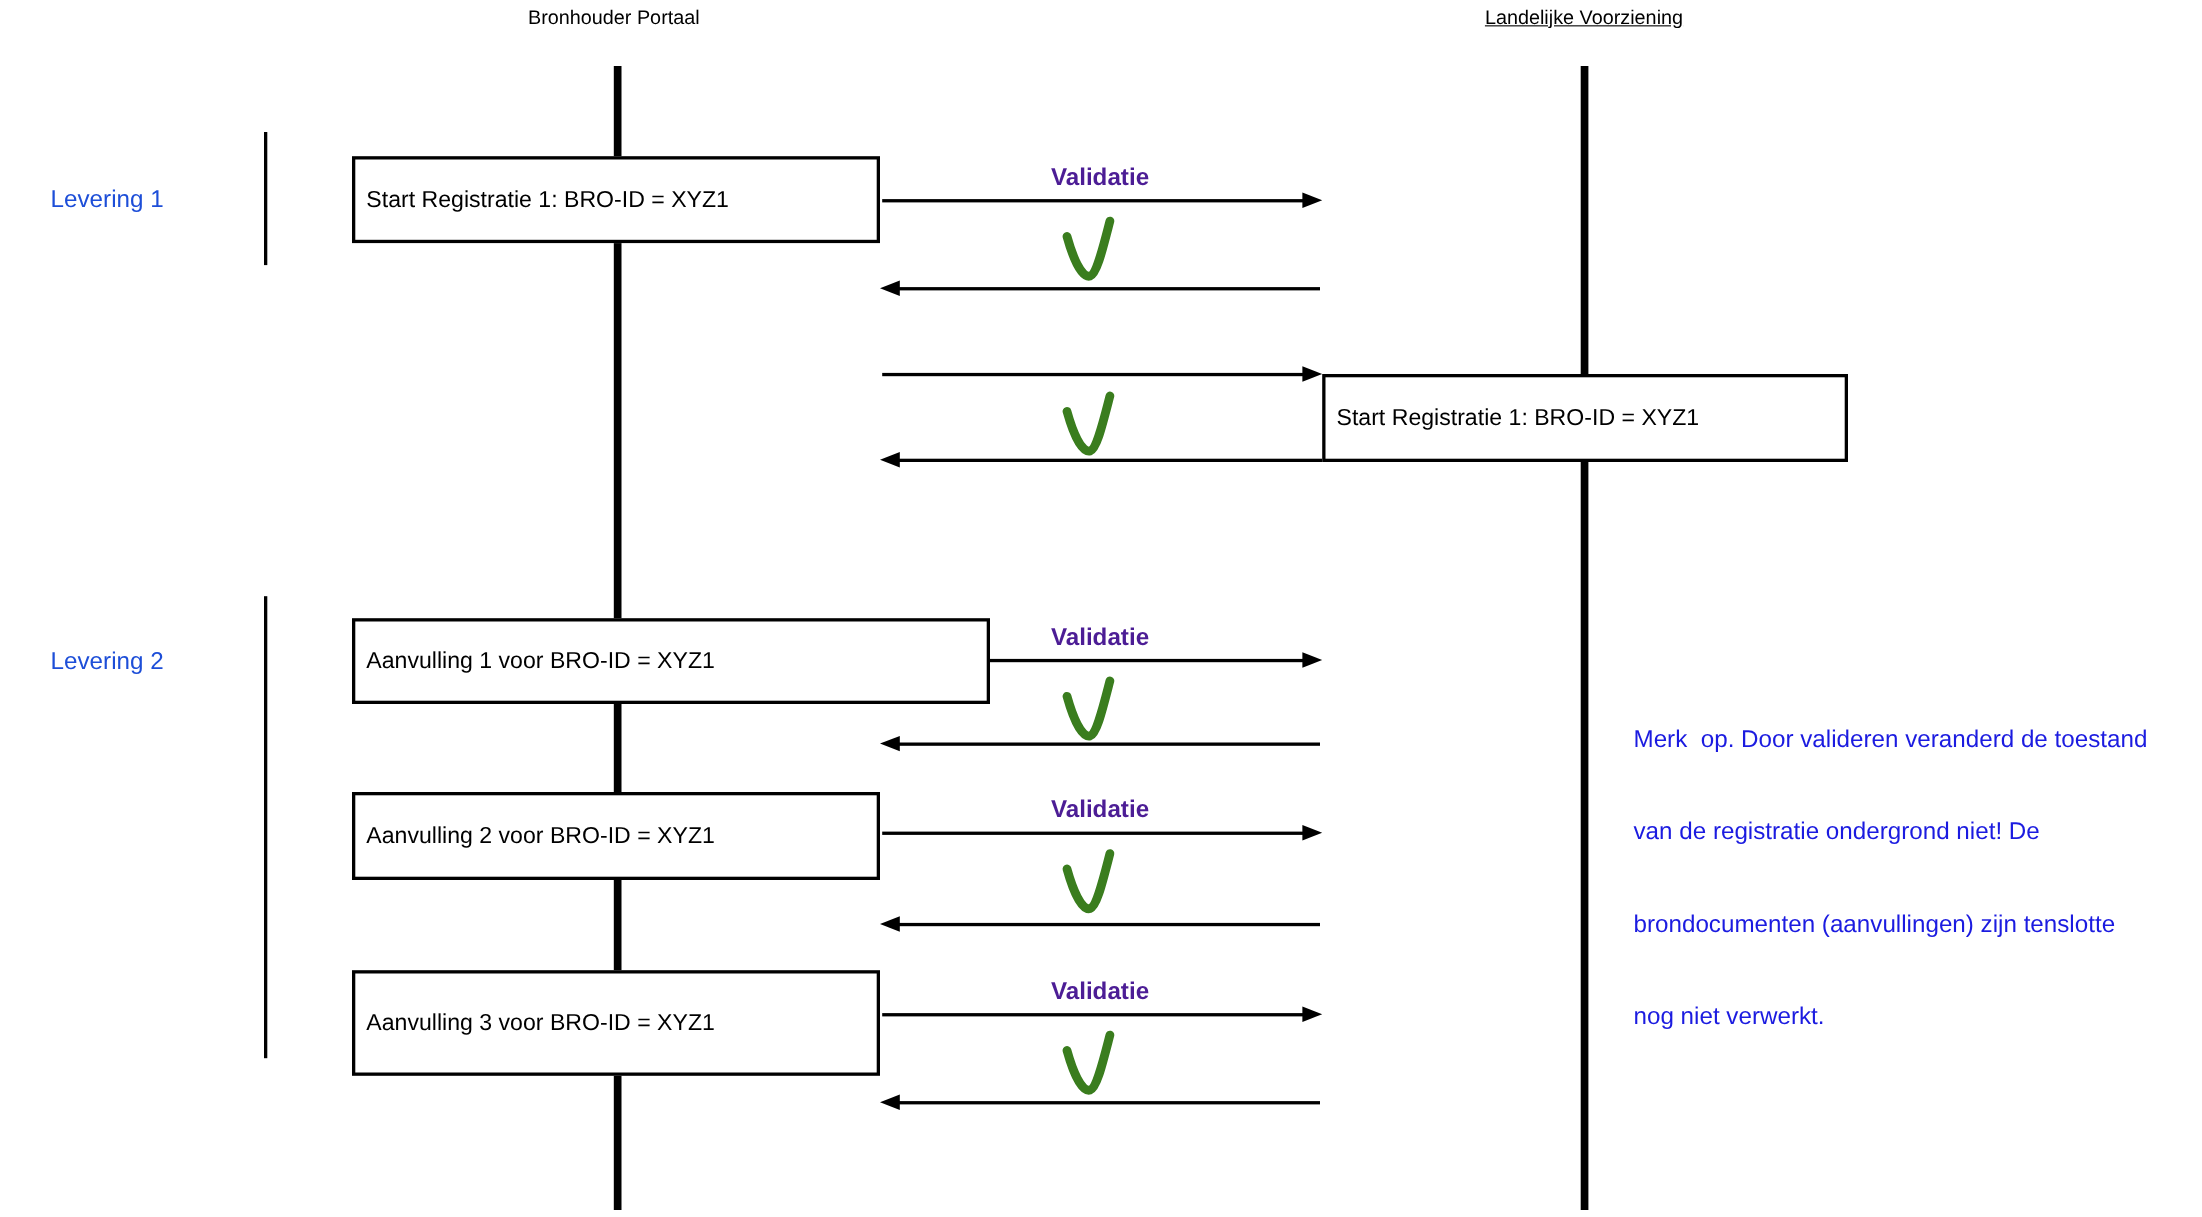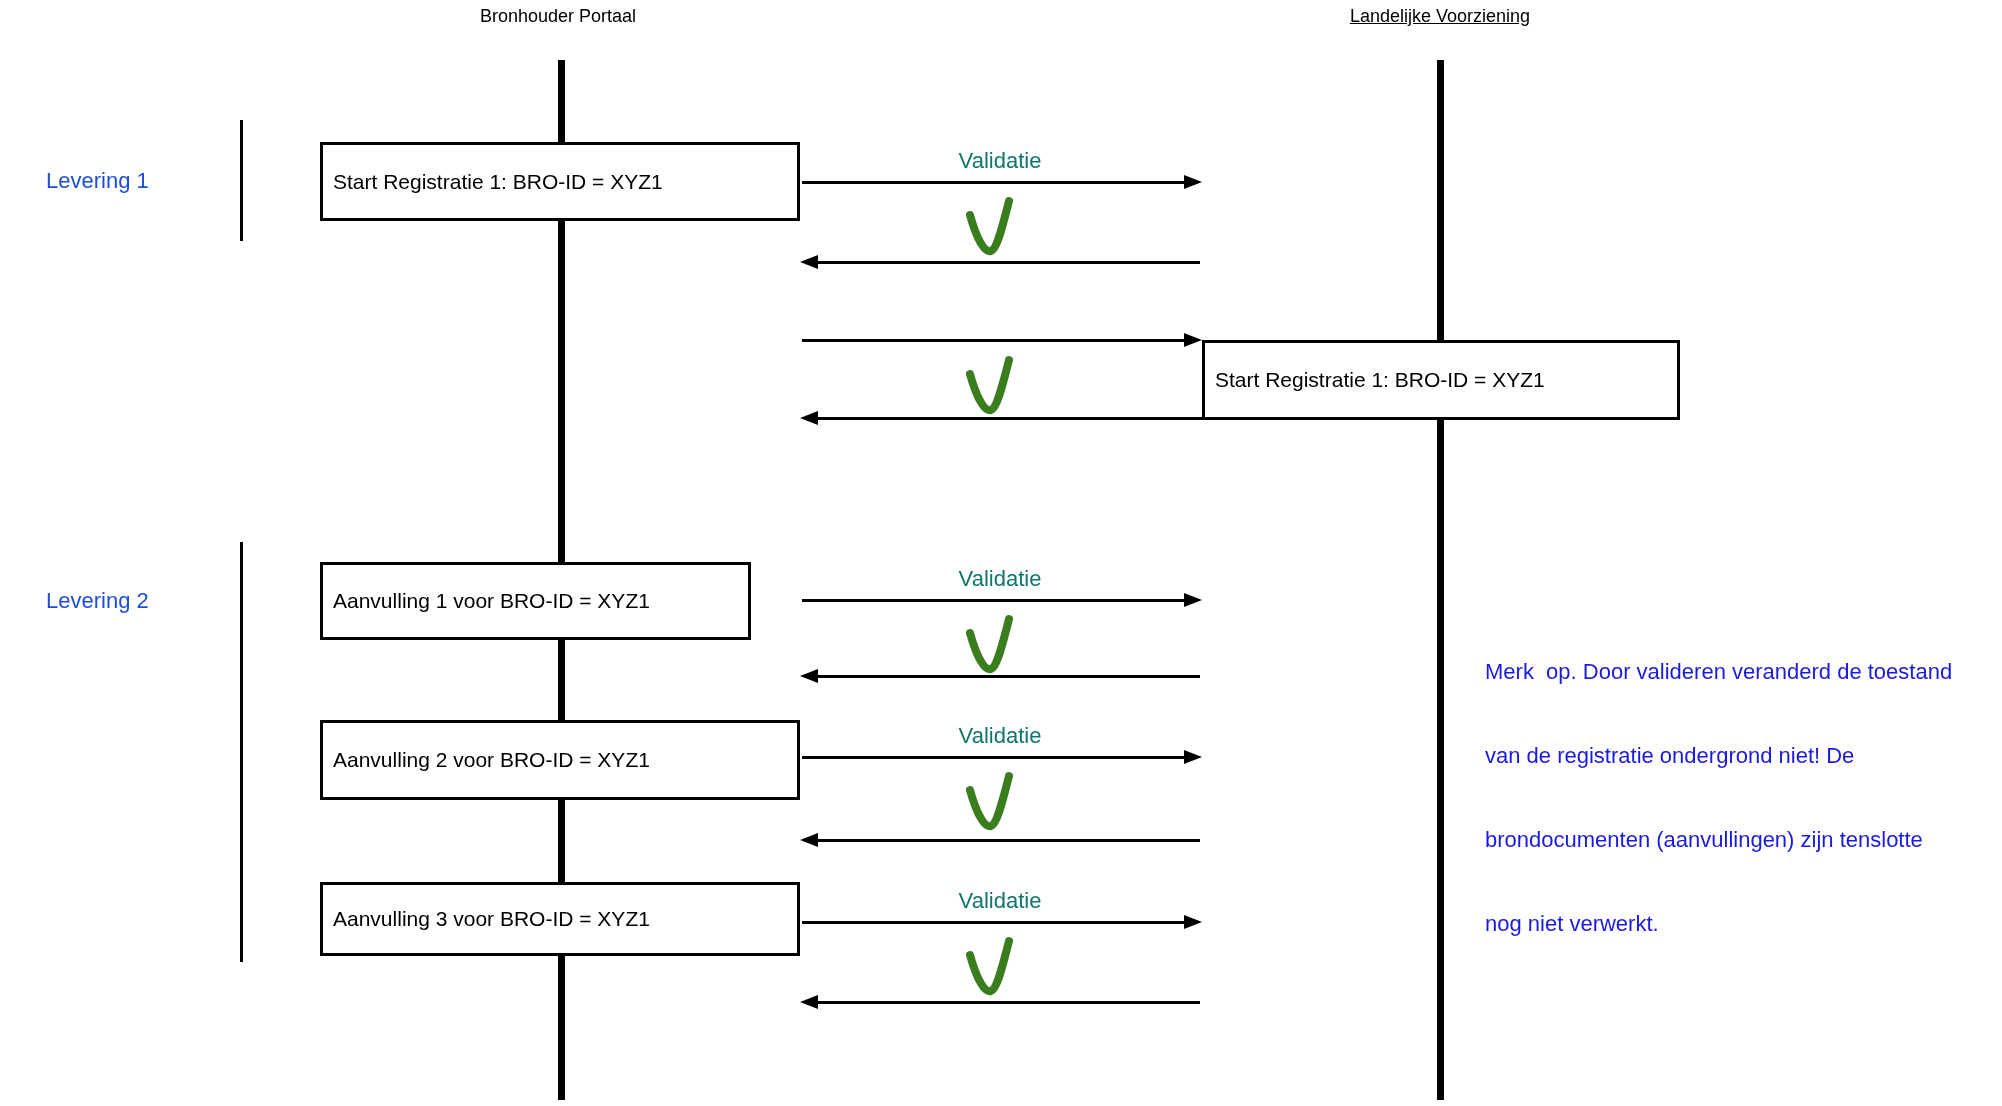--- a/index.html
+++ b/index.html
@@ -40,21 +40,21 @@
     border-top:7px solid transparent;border-bottom:7px solid transparent;
     border-left:18px solid #000;
   }
   .arrow .head-left{
     position:absolute;top:0;left:0;width:0;height:0;
     border-top:7px solid transparent;border-bottom:7px solid transparent;
     border-right:18px solid #000;
   }
   .msg-label{
     position:absolute;left:800px;width:400px;
-    text-align:center;font-size:22px;color:#0f766e;
+    text-align:center;font-size:22px;color:#4c1d95;font-weight:bold;
   }
   .check{position:absolute;left:964px;width:50px;height:62px;}
   .note{
     position:absolute;left:1485px;top:602px;width:520px;
     font-size:22px;line-height:28px;white-space:pre-wrap;
   }
 </style>
 </head>
 <body>
 
@@ -73,29 +73,29 @@
   <div class="group-label" style="top:588px;">Levering 2</div>
 
   <div class="msgbox" style="left:320px;top:142px;width:480px;height:79px;">
     <span>Start Registratie 1: BRO-ID = XYZ1</span>
   </div>
 
   <div class="msgbox" style="left:1202px;top:340px;width:478px;height:80px;">
     <span>Start Registratie 1: BRO-ID = XYZ1</span>
   </div>
 
-  <div class="msgbox" style="left:320px;top:562px;width:431px;height:78px;">
+  <div class="msgbox" style="left:320px;top:562px;width:580px;height:78px;">
     <span>Aanvulling 1 voor BRO-ID = XYZ1</span>
   </div>
 
   <div class="msgbox" style="left:320px;top:720px;width:480px;height:80px;text-align:center;">
     <span>Aanvulling 2 voor BRO-ID = XYZ1</span>
   </div>
 
-  <div class="msgbox" style="left:320px;top:882px;width:480px;height:74px;">
+  <div class="msgbox" style="left:320px;top:882px;width:480px;height:96px;">
     <span>Aanvulling 3 voor BRO-ID = XYZ1</span>
   </div>
 
   <div class="msg-label" style="top:148px;">Validatie</div>
   <div class="msg-label" style="top:566px;">Validatie</div>
   <div class="msg-label" style="top:723px;">Validatie</div>
   <div class="msg-label" style="top:888px;">Validatie</div>
 
   <div class="arrow" style="left:802px;top:175px;width:400px;">
     <div class="shaft" style="left:0;width:384px;"></div>

